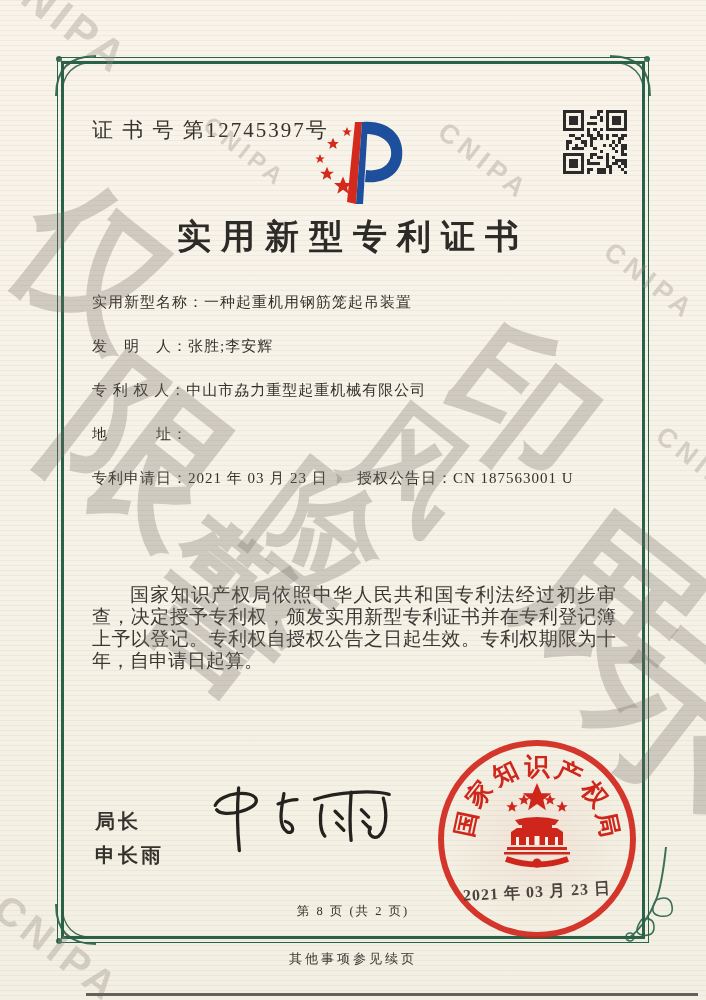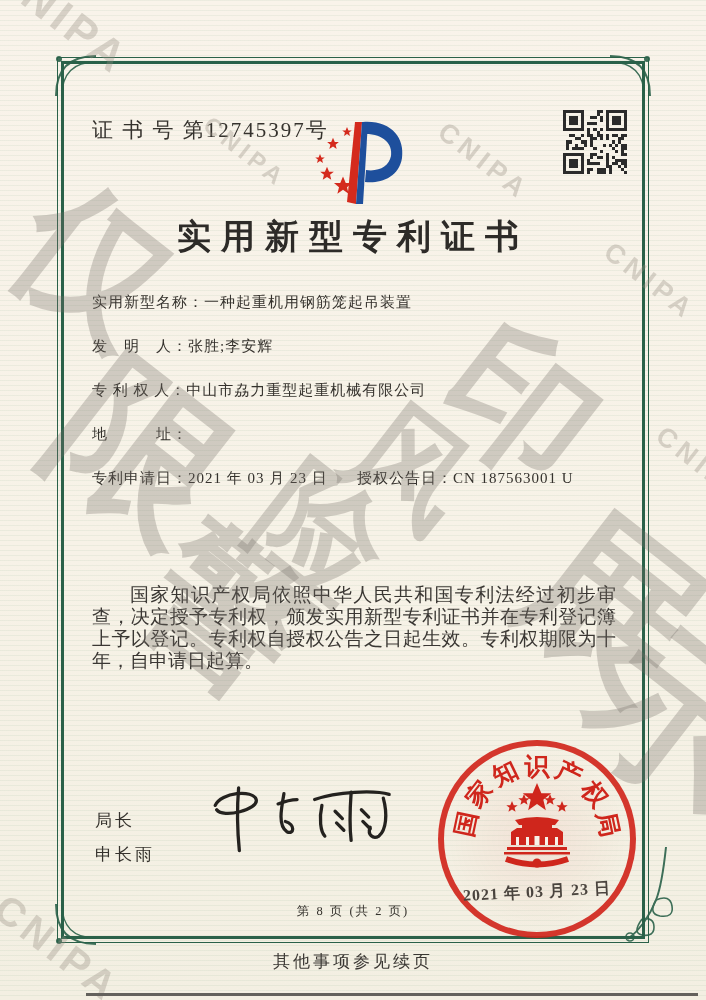--- a/index.html
+++ b/index.html
@@ -20,31 +20,31 @@
   #title{left:0;top:214px;width:706px;text-align:center;font-size:34px;font-weight:bold;
          letter-spacing:10px;color:#2d2b28;}
   #fields{left:92px;top:292px;width:530px;}
   .frow{display:flex;align-items:flex-start;margin-bottom:23px;line-height:21px;font-size:15px;position:relative;}
   .flabel{white-space:pre;letter-spacing:1px;}
   .fvalue{white-space:pre;letter-spacing:1px;}
   .fcell2{position:absolute;left:265px;top:0;display:flex;}
   #body-text{left:92px;top:584px;width:524px;font-size:19px;line-height:22px;
      text-align:justify;color:#3a3733;}
   #body-text p{margin:0;text-indent:2em;}
-  #signer{left:95px;top:804px;font-size:17px;letter-spacing:3px;line-height:34px;}
+  #signer{left:95px;top:804px;font-size:20px;letter-spacing:3px;line-height:34px;font-weight:bold;}
   #signature{left:205px;top:776px;width:190px;height:88px;}
   #seal{left:438px;top:740px;width:198px;height:198px;z-index:4;}
   #seal .ring{position:absolute;inset:0;border:6px solid rgba(208,38,28,.92);border-radius:50%;
       background:radial-gradient(circle, rgba(210,40,28,0.07), rgba(210,40,28,0) 72%);}
   .sealchar{position:absolute;font-size:25px;font-weight:bold;color:#cf261c;
       transform-origin:center;}
   #seal-date{position:absolute;left:4px;top:142px;width:190px;text-align:center;
       font-size:16px;letter-spacing:1px;color:#4a443e;transform:rotate(-3deg);font-weight:bold;z-index:5;}
   #page-info{left:0;top:903px;width:706px;text-align:center;font-size:12.5px;letter-spacing:2px;}
-  #footer-note{left:0;top:950px;width:706px;text-align:center;font-size:17px;letter-spacing:3px;color:#3a3733;}
+  #footer-note{left:0;top:950px;width:706px;text-align:center;font-size:13px;letter-spacing:3px;color:#3a3733;}
   #scan-line{position:absolute;left:86px;top:993px;width:612px;height:3px;background:#63615c;z-index:6;}
   #wm-layer{position:absolute;inset:0;z-index:5;pointer-events:none;overflow:hidden;}
   .wm-glyph{position:absolute;font-weight:bold;color:rgba(115,110,104,0.30);
       font-family:"Liberation Sans","DejaVu Sans",sans-serif;line-height:1;}
   .wm-cnipa{position:absolute;font-weight:bold;color:rgba(150,140,128,0.34);
       letter-spacing:5px;font-family:"Liberation Sans","DejaVu Sans",sans-serif;line-height:1;}
   svg{display:block;}
 </style>
 </head>
 <body>

